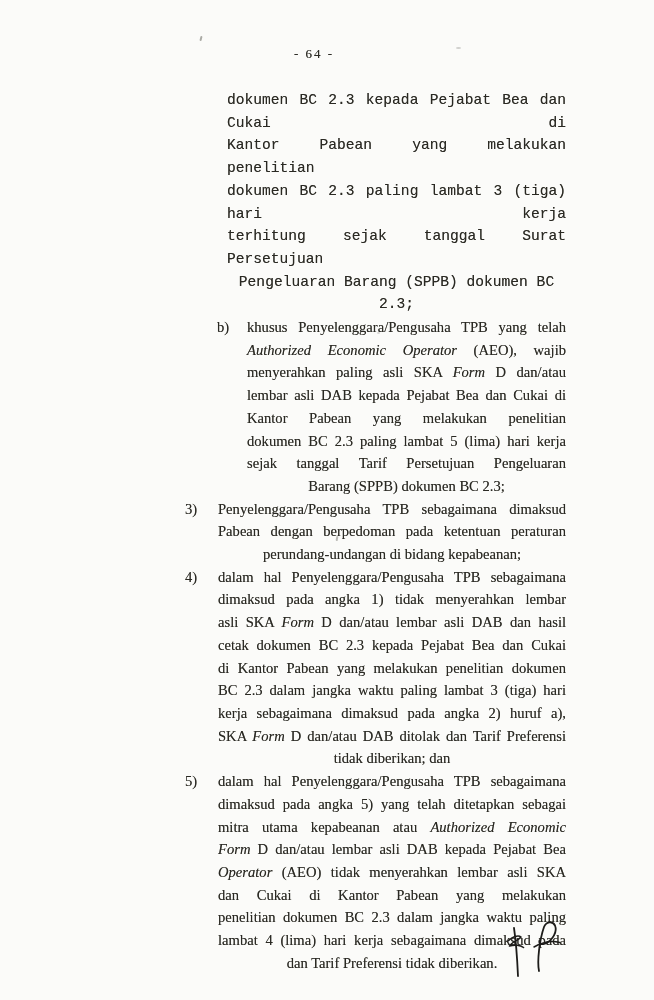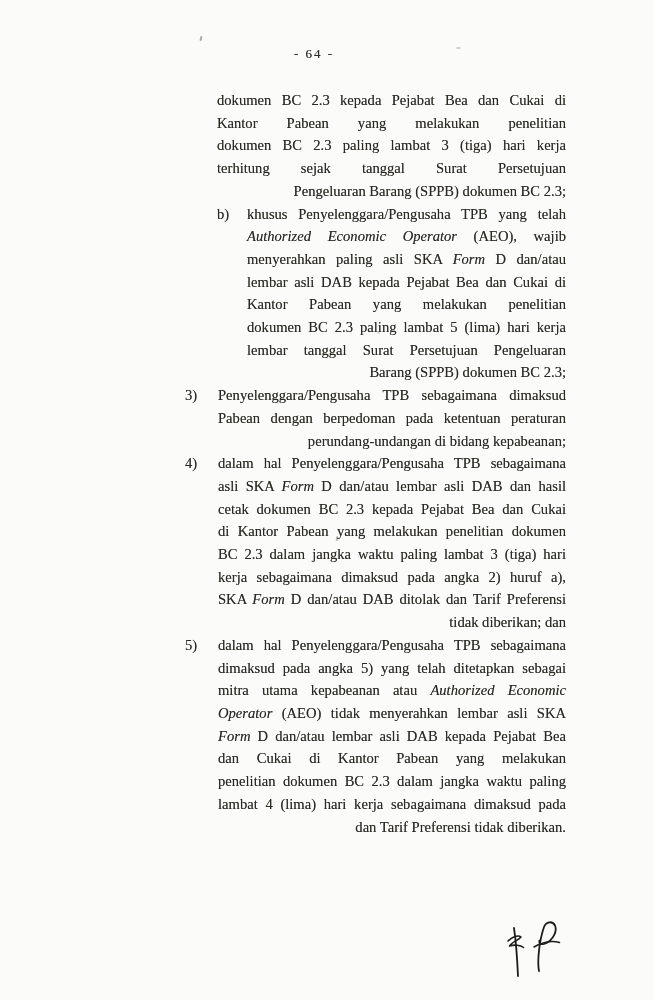--- a/index.html
+++ b/index.html
@@ -34,23 +34,23 @@
     width: 381px;
     font-size: 14.6px;
     line-height: 22.7px;
     text-shadow: 0 0 0.4px rgba(42,41,35,0.55);
   }
   .item { display: flex; align-items: flex-start; }
   .item .label { flex: none; }
   .item.number .label { width: 33px; }
   .item.letter { margin-left: 32px; }
   .item.letter .label { width: 30px; }
-  .item.cont .lines { margin-left: 32px; }
+  .item.cont .lines { margin-left: 42px; font-family: Liberation Mono, monospace; }
   .lines { flex: 1 1 auto; min-width: 0; }
-  .line { text-align: right; white-space: normal; }
+  .line { text-align: center; white-space: normal; }
   .line.just { text-align: justify; text-align-last: justify; }
   .line i { font-style: italic; }
   
   .paraf {
     position: absolute;
     left: 495px;
     top: 916px;
   }
   
   .speck {
@@ -82,53 +82,54 @@
       </div>
       <div class="item letter">
         <div class="label">b)</div>
         <div class="lines">
           <div class="line just"><span>khusus Penyelenggara/Pengusaha TPB yang telah</span></div>
           <div class="line just"><i>Authorized Economic Operator</i><span> (AEO), wajib</span></div>
           <div class="line just"><span>menyerahkan paling asli SKA </span><i>Form</i><span> D dan/atau</span></div>
           <div class="line just"><span>lembar asli DAB kepada Pejabat Bea dan Cukai di</span></div>
           <div class="line just"><span>Kantor Pabean yang melakukan penelitian</span></div>
           <div class="line just"><span>dokumen BC 2.3 paling lambat 5 (lima) hari kerja</span></div>
-          <div class="line just"><span>lembar tanggal Surat Persetujuan Pengeluaran</span></div>
+          <div class="line just"><span>sejak tanggal Tarif Persetujuan Pengeluaran</span></div>
           <div class="line"><span>Barang (SPPB) dokumen BC 2.3;</span></div>
         </div>
       </div>
       <div class="item number">
         <div class="label">3)</div>
         <div class="lines">
           <div class="line just"><span>Penyelenggara/Pengusaha TPB sebagaimana dimaksud</span></div>
           <div class="line just"><span>Pabean dengan berpedoman pada ketentuan peraturan</span></div>
           <div class="line"><span>perundang-undangan di bidang kepabeanan;</span></div>
         </div>
       </div>
       <div class="item number">
         <div class="label">4)</div>
         <div class="lines">
           <div class="line just"><span>dalam hal Penyelenggara/Pengusaha TPB sebagaimana</span></div>
+          <div class="line just"><span>dimaksud pada angka 1) tidak menyerahkan lembar</span></div>
           <div class="line just"><span>asli SKA </span><i>Form</i><span> D dan/atau lembar asli DAB dan hasil</span></div>
           <div class="line just"><span>cetak dokumen BC 2.3 kepada Pejabat Bea dan Cukai</span></div>
           <div class="line just"><span>di Kantor Pabean yang melakukan penelitian dokumen</span></div>
           <div class="line just"><span>BC 2.3 dalam jangka waktu paling lambat 3 (tiga) hari</span></div>
           <div class="line just"><span>kerja sebagaimana dimaksud pada angka 2) huruf a),</span></div>
           <div class="line just"><span>SKA </span><i>Form</i><span> D dan/atau DAB ditolak dan Tarif Preferensi</span></div>
           <div class="line"><span>tidak diberikan; dan</span></div>
         </div>
       </div>
       <div class="item number">
         <div class="label">5)</div>
         <div class="lines">
           <div class="line just"><span>dalam hal Penyelenggara/Pengusaha TPB sebagaimana</span></div>
           <div class="line just"><span>dimaksud pada angka 5) yang telah ditetapkan sebagai</span></div>
           <div class="line just"><span>mitra utama kepabeanan atau </span><i>Authorized Economic</i></div>
+          <div class="line just"><i>Form</i><span> D dan/atau lembar asli DAB kepada Pejabat Bea</span></div>
           <div class="line just"><i>Operator</i><span> (AEO) tidak menyerahkan lembar asli SKA</span></div>
-          <div class="line just"><i>Form</i><span> D dan/atau lembar asli DAB kepada Pejabat Bea</span></div>
           <div class="line just"><span>dan Cukai di Kantor Pabean yang melakukan</span></div>
           <div class="line just"><span>penelitian dokumen BC 2.3 dalam jangka waktu paling</span></div>
           <div class="line just"><span>lambat 4 (lima) hari kerja sebagaimana dimaksud pada</span></div>
           <div class="line"><span>dan Tarif Preferensi tidak diberikan.</span></div>
         </div>
       </div>
     </div>
 
   <svg class="paraf" width="72" height="76" viewBox="0 0 72 76">
 

